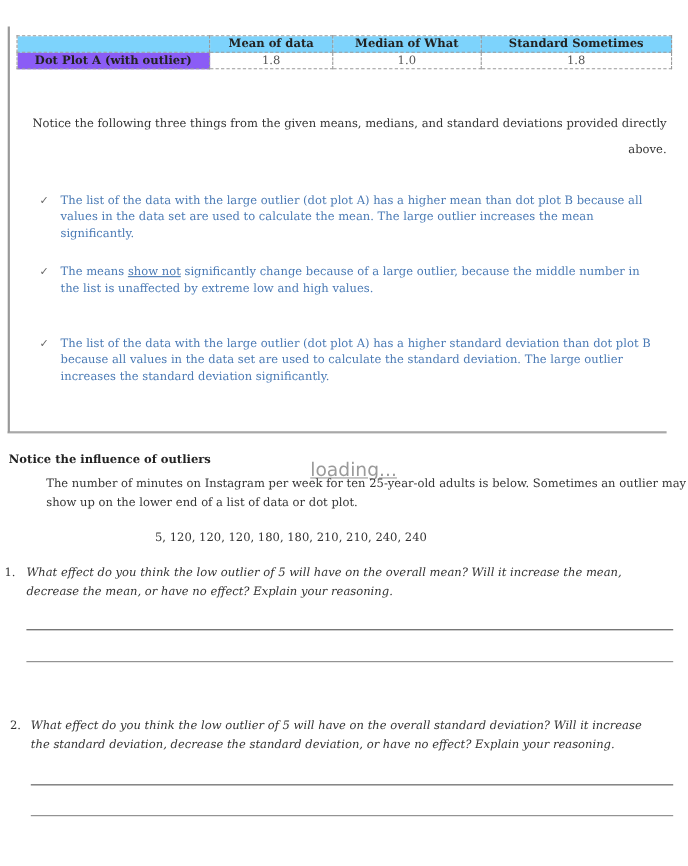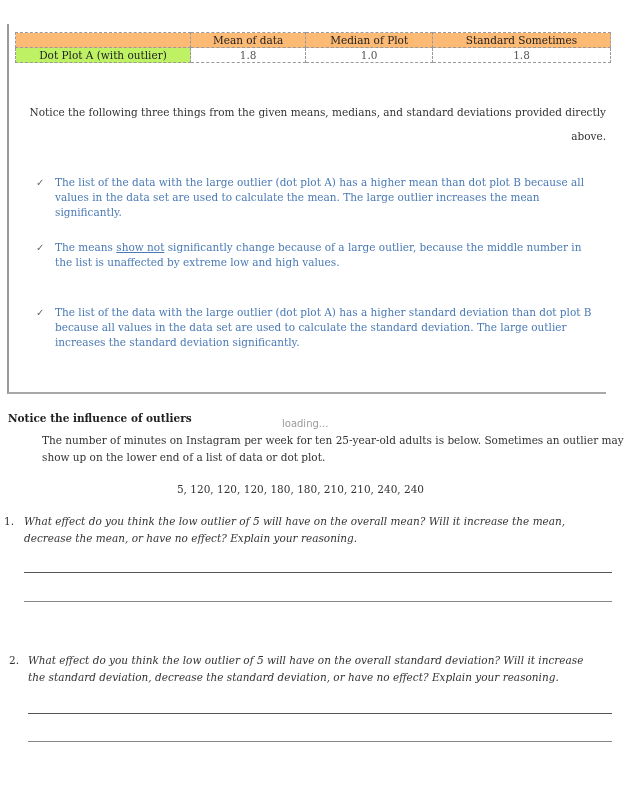--- a/index.html
+++ b/index.html
@@ -15,22 +15,22 @@
   }
   table.stats {
     position: absolute; left: 15px; top: 32px; width: 596px;
     border-collapse: collapse;
     font-size: 10.5px; line-height: 13px;
   }
   table.stats td, table.stats th {
     border: 1px dashed #9a9a9a;
     text-align: center; padding: 0 2px; height: 14px;
   }
-  table.stats th { background: #fdba74; font-weight: normal; color: #222; }
-  table.stats td.rowhead { background: #bef264; font-weight: normal; color: #222; width: 170px; }
+  table.stats th { background: #7dd3fc; font-weight: bold; color: #222; }
+  table.stats td.rowhead { background: #8b5cf6; font-weight: bold; color: #222; width: 170px; }
   table.stats td.val { color: #555; }
   .notice {
     position: absolute; left: 16px; top: 100px; width: 590px;
     font-size: 10.5px; line-height: 24px; color: #333; text-align: right;
   }
   .bullet {
     position: absolute; left: 36px; width: 560px;
     font-size: 10.5px; line-height: 15px; color: #4a7ab5;
   }
   .bullet .check { position: absolute; left: 0; top: 0; color: #666; font-size: 10px; }
@@ -39,29 +39,29 @@
   .b1 { top: 175px; }
   .b2 { top: 240px; }
   .b3 { top: 305px; }
   .heading {
     position: absolute; left: 8px; top: 412px;
     font-size: 10.5px; font-weight: bold; color: #222;
   }
   .loading {
     position: absolute; left: 282px; top: 418px;
     font-family: "DejaVu Sans", "Liberation Sans", sans-serif;
-    font-size: 10px; color: #9a9a9a;
+    font-size: 17px; color: #9a9a9a; text-decoration: underline;
   }
   .intro {
     position: absolute; left: 8px; top: 432px; width: 612px;
     font-size: 10.5px; line-height: 17px; color: #333; margin-left: 34px;
   }
   .dataset {
     position: absolute; left: 0; top: 483px; width: 529px; text-align: center;
-    font-size: 10.5px; color: #333; padding-left: 36px;
+    font-size: 10.5px; color: #333;
   }
   .q {
     position: absolute; width: 590px;
     font-size: 10.5px; line-height: 17px; color: #333;
   }
   .q .num { position: absolute; left: 0; top: 0; }
   .q .text { display: block; font-style: italic; }
   .q1 { left: 4px; top: 513px; }
   .q1 .text { margin-left: 20px; }
   .q2 { left: 9px; top: 652px; }
@@ -77,21 +77,21 @@
 </head>
 <body>
 
 <div class="box"></div>
 
 <table class="stats">
   <tbody>
       <tr>
     <th></th>
     <th>Mean of data</th>
-    <th>Median of Plot</th>
+    <th>Median of What</th>
     <th>Standard Sometimes</th>
   </tr>
   <tr>
     <td class="rowhead">Dot Plot A (with outlier)</td>
     <td class="val">1.8</td>
     <td class="val">1.0</td>
     <td class="val">1.8</td>
   </tr>
 </tbody>
   </table>

